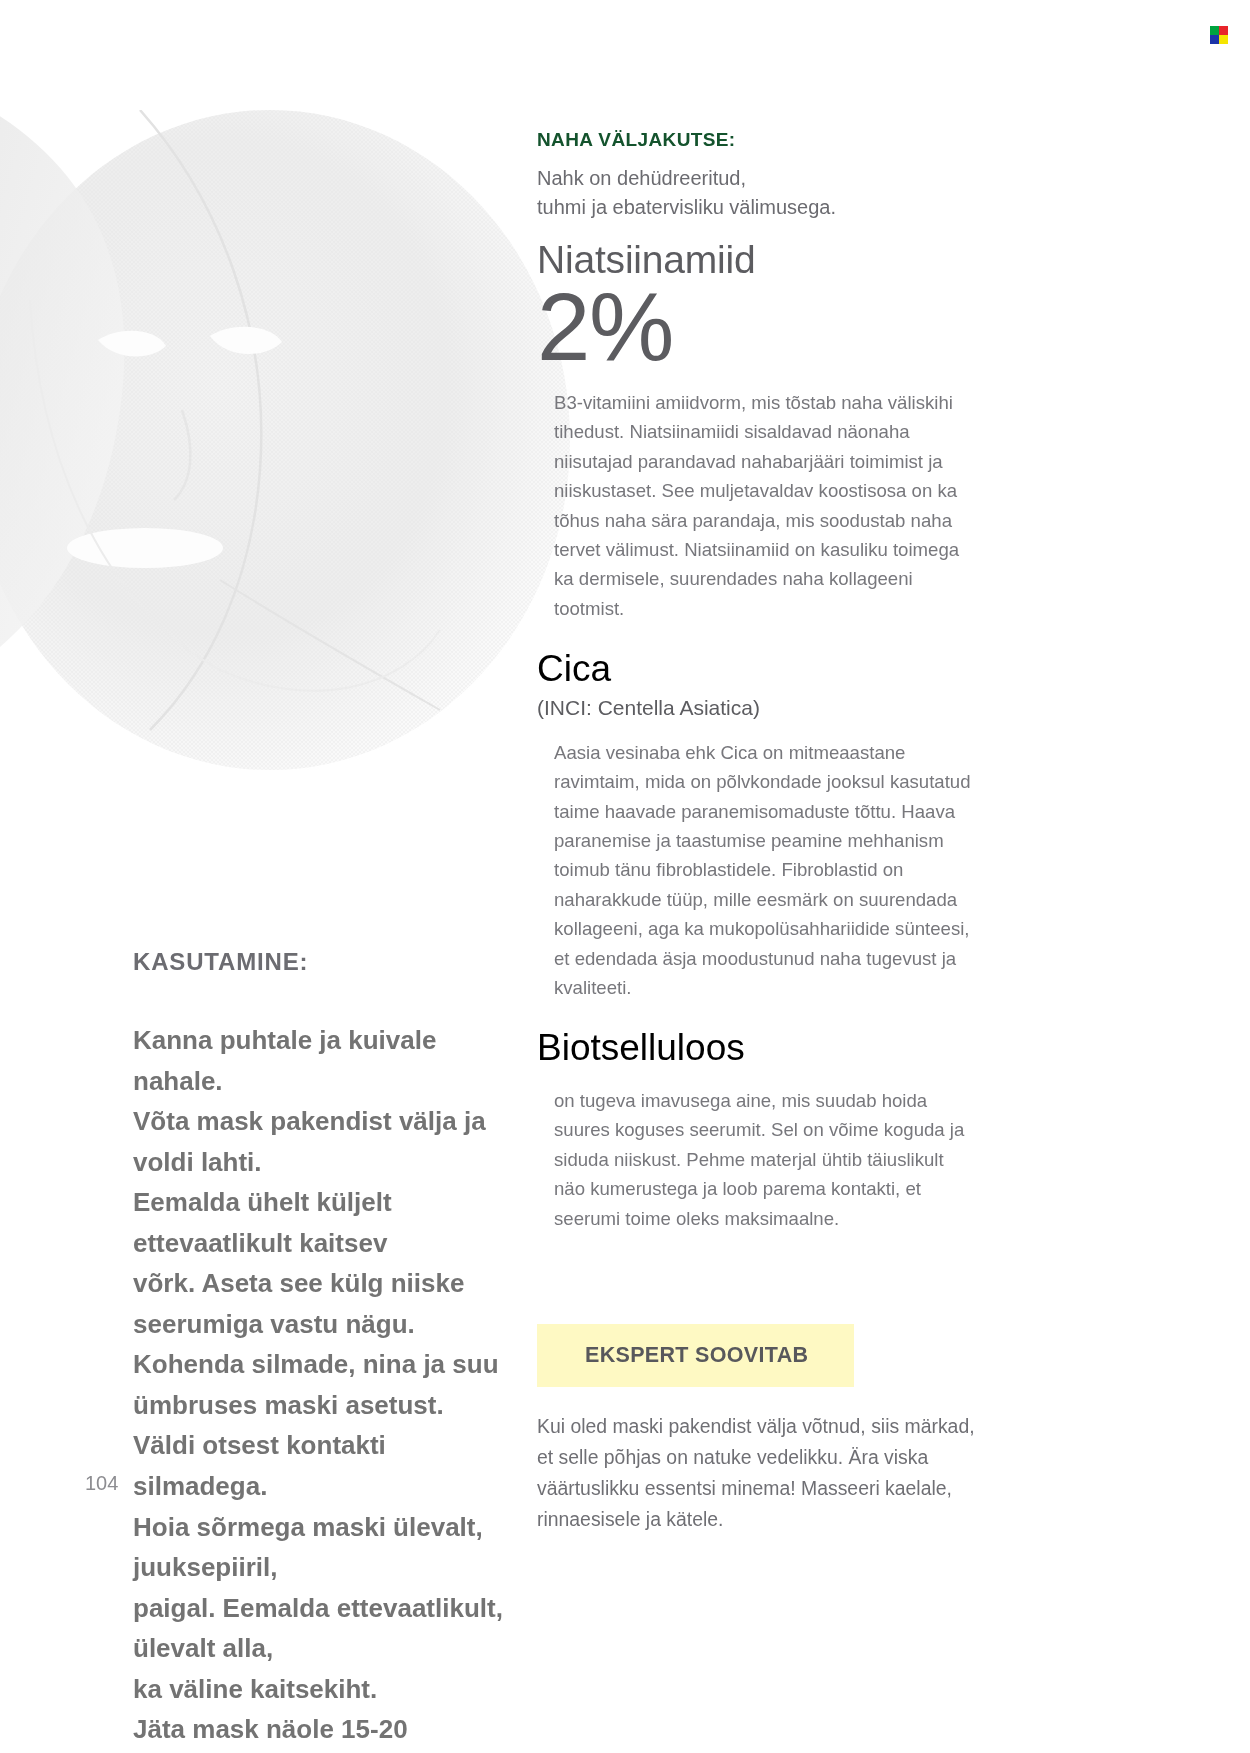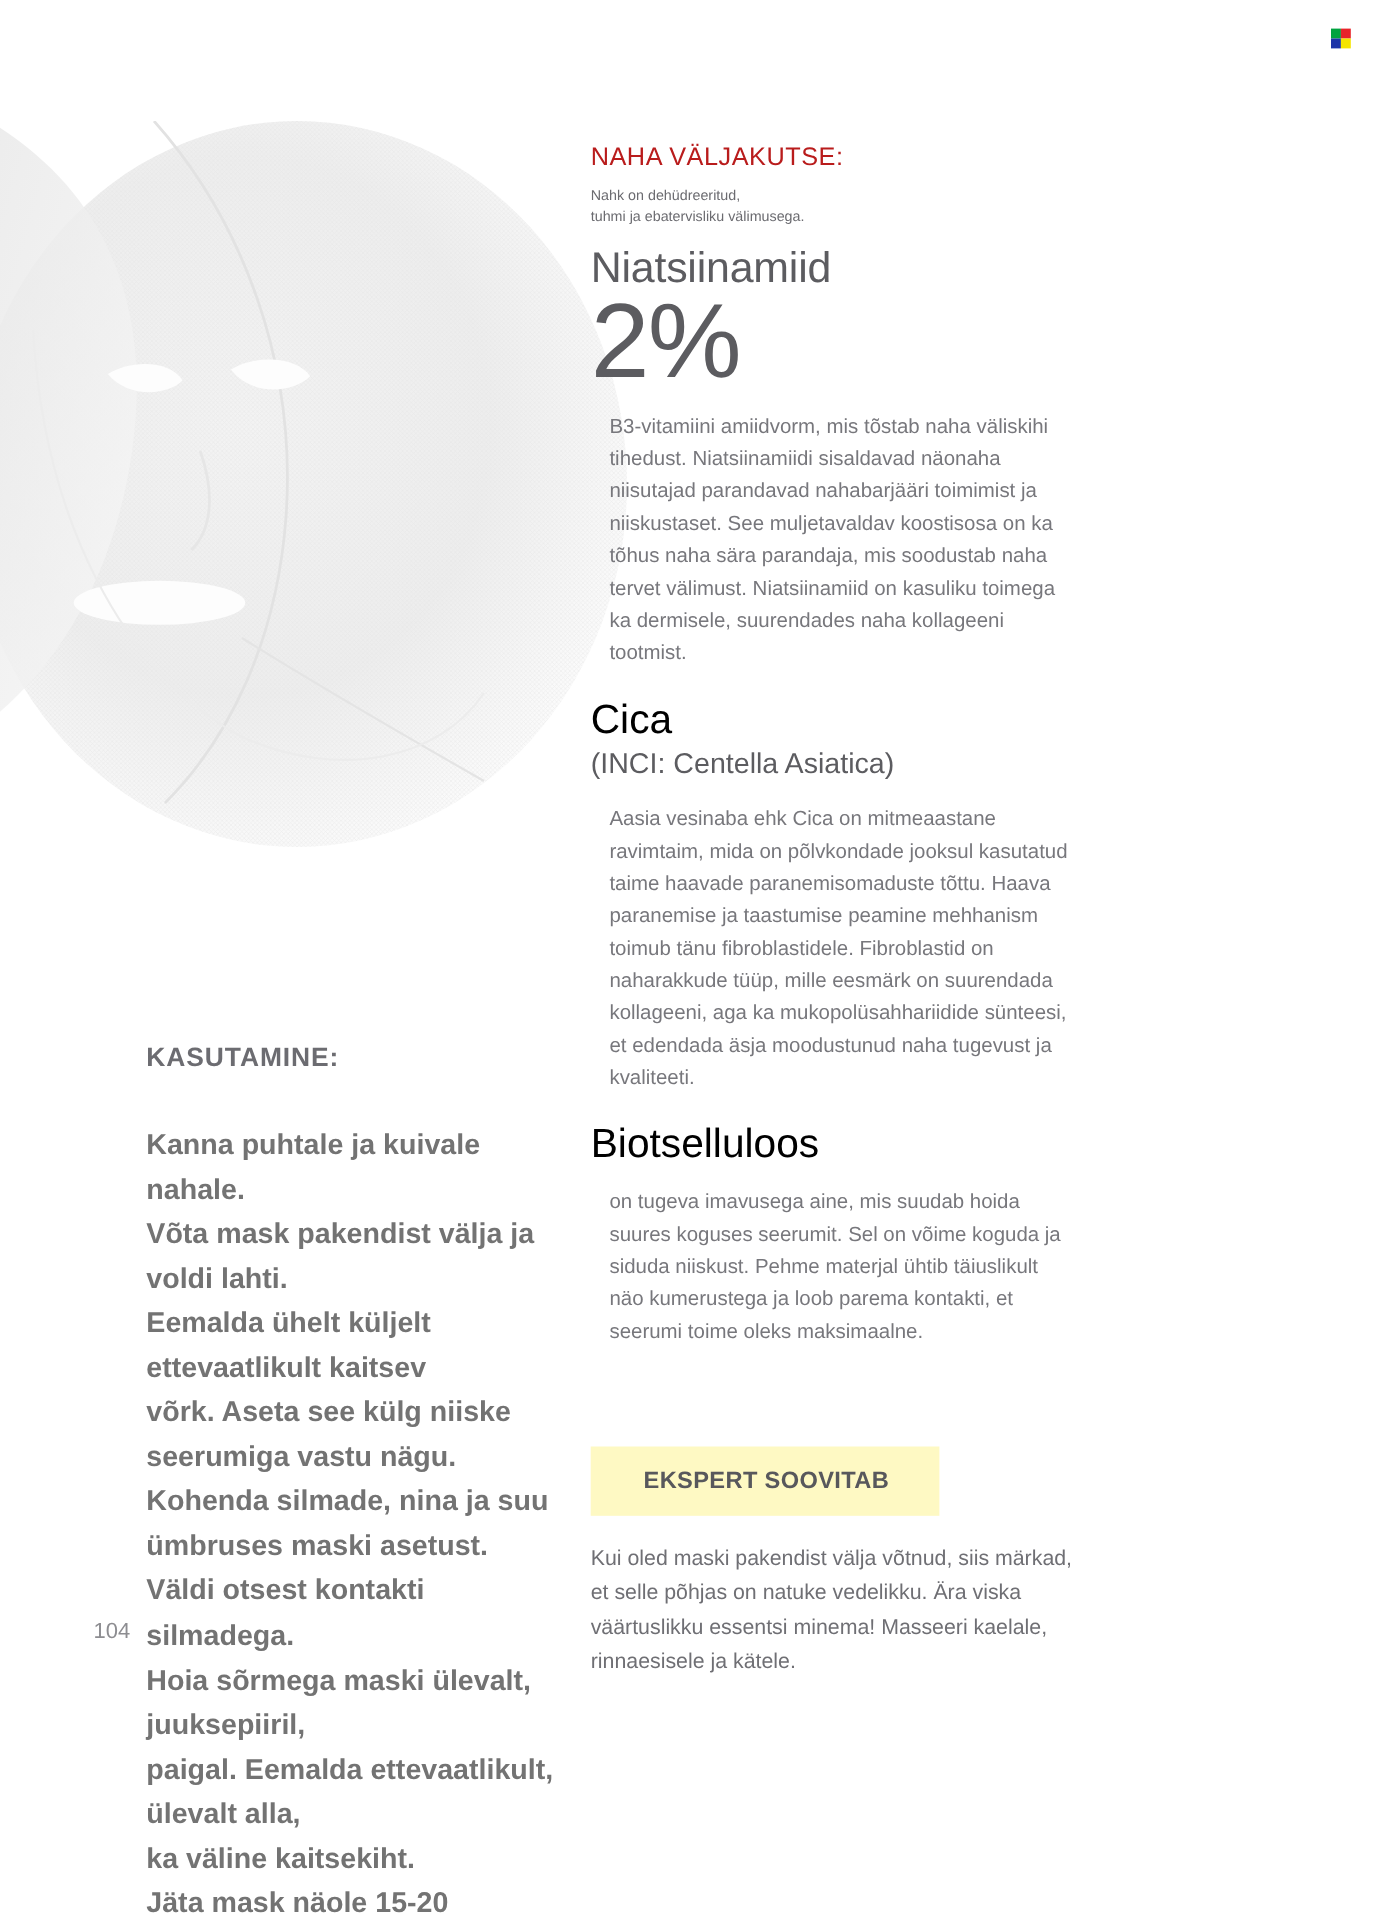--- a/index.html
+++ b/index.html
@@ -51,29 +51,29 @@
   }
   .col-right {
     position: absolute;
     left: 537px;
     top: 128px;
     width: 452px;
   }
 
   
   .kicker {
-    font-size: 23px;
-    font-weight: normal;
+    font-size: 19px;
+    font-weight: bold;
     letter-spacing: 0.02em;
-    color: #b91c1c;
+    color: #14532d;
     margin: 0 0 12px 0;
     line-height: 1.25;
   }
   .lede {
-    font-size: 13px;
+    font-size: 20px;
     line-height: 1.45;
     color: #6b6b70;
     margin: 0 0 18px 0;
     font-weight: 300;
   }
   .ingredient-name {
     font-size: 39px;
     font-weight: 300;
     color: #5c5c60;
     line-height: 1.05;
@@ -96,21 +96,21 @@
     font-weight: 300;
   }
   .section-title {
     font-size: 37px;
     font-weight: 300;
     color: #000000;
     line-height: 1.1;
     margin: 26px 0 2px 0;
   }
   .inci {
-    font-size: 26px;
+    font-size: 21px;
     font-weight: 300;
     color: #5c5c60;
     line-height: 1.3;
     margin: 0 0 4px 0;
   }
   .section-title.tight { margin-bottom: 4px; }
 
   .use-heading {
     font-size: 24px;
     font-weight: bold;

